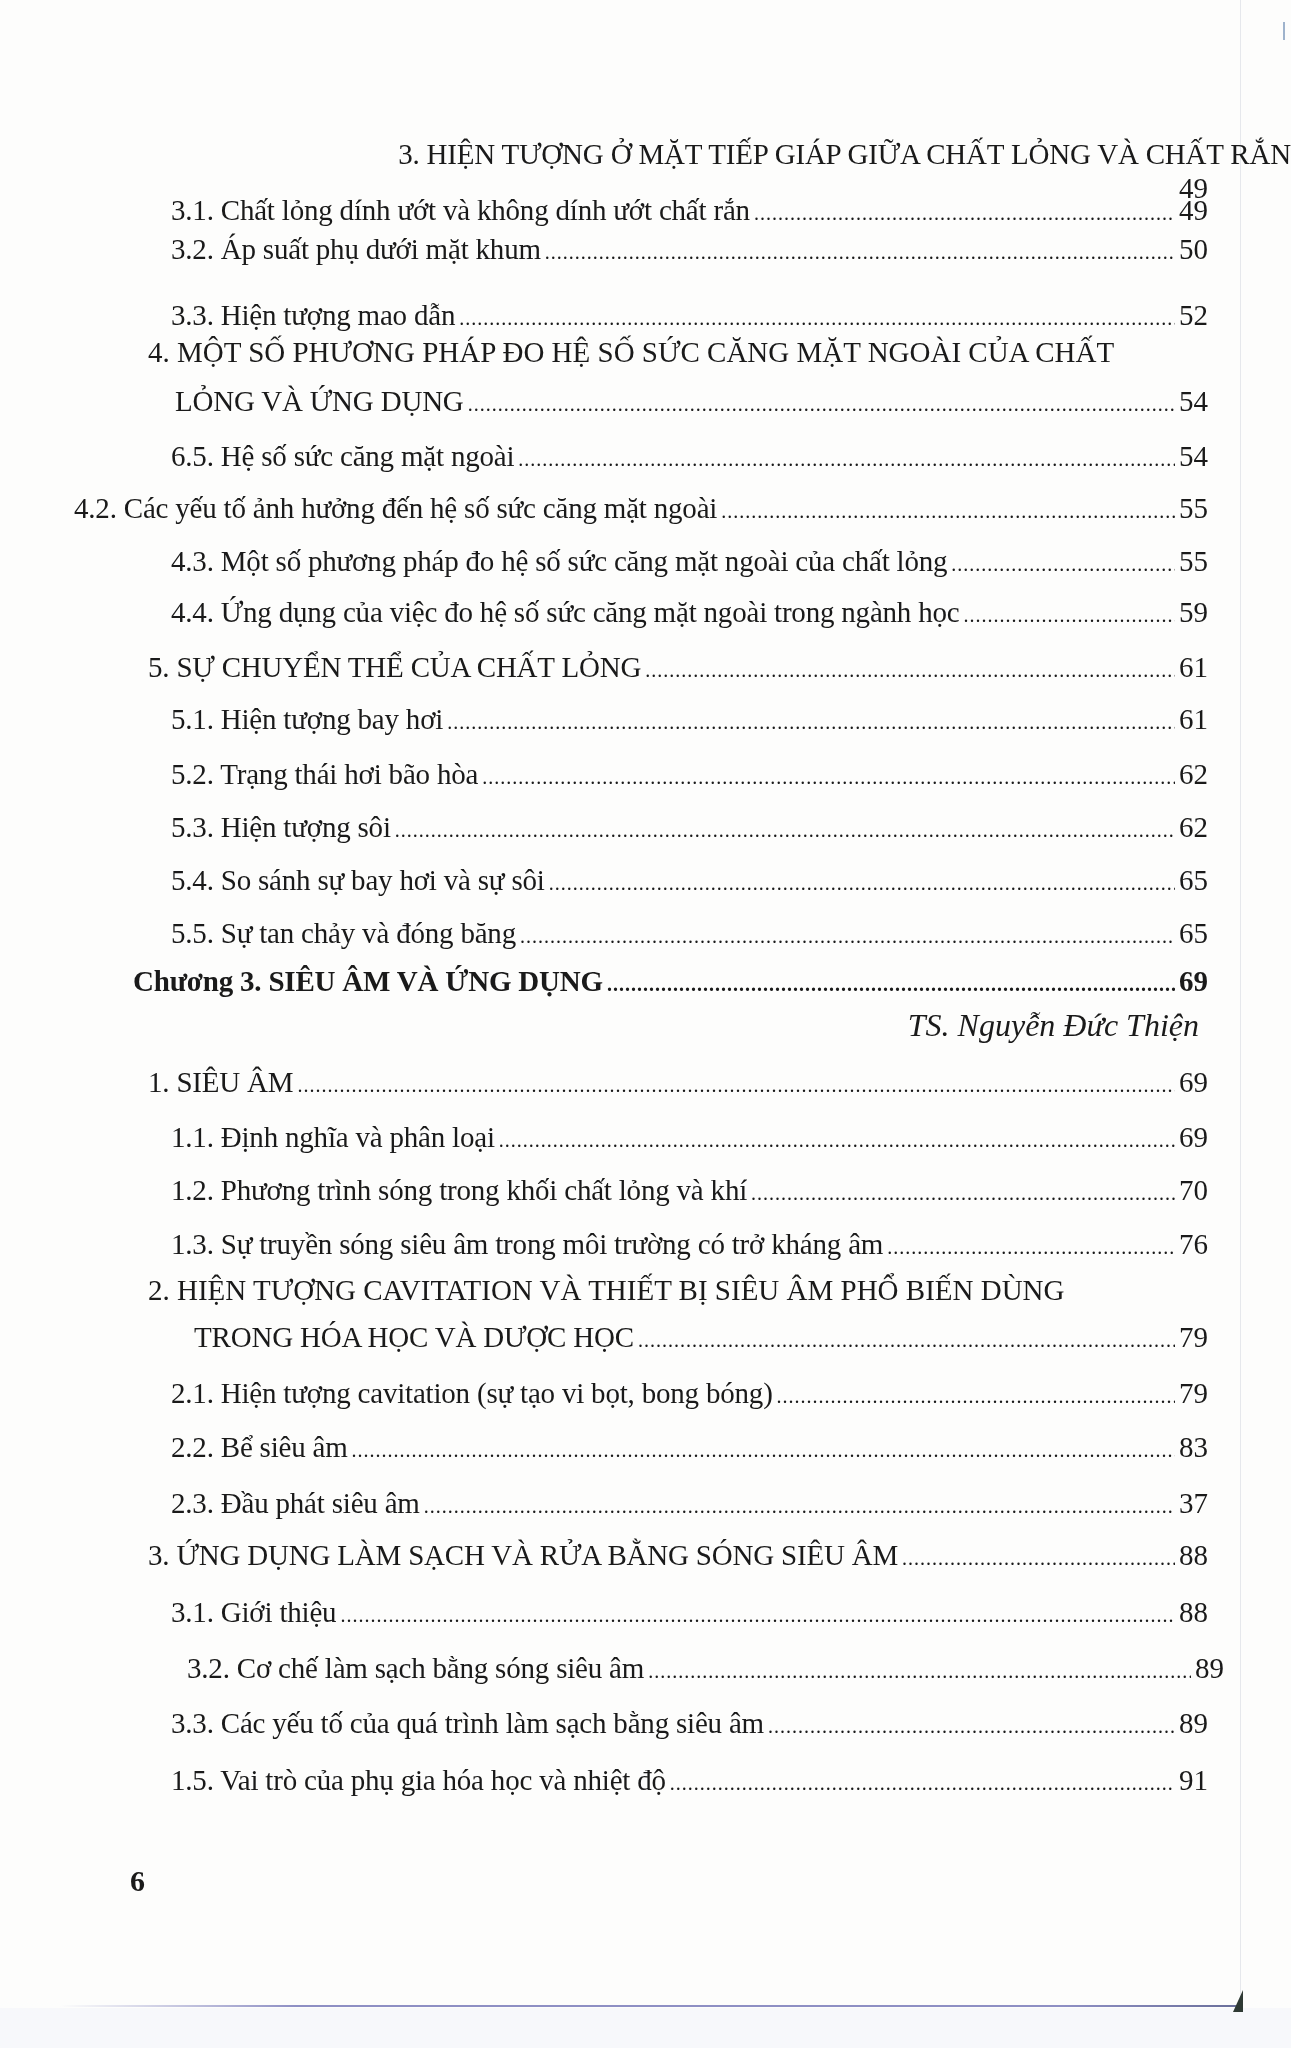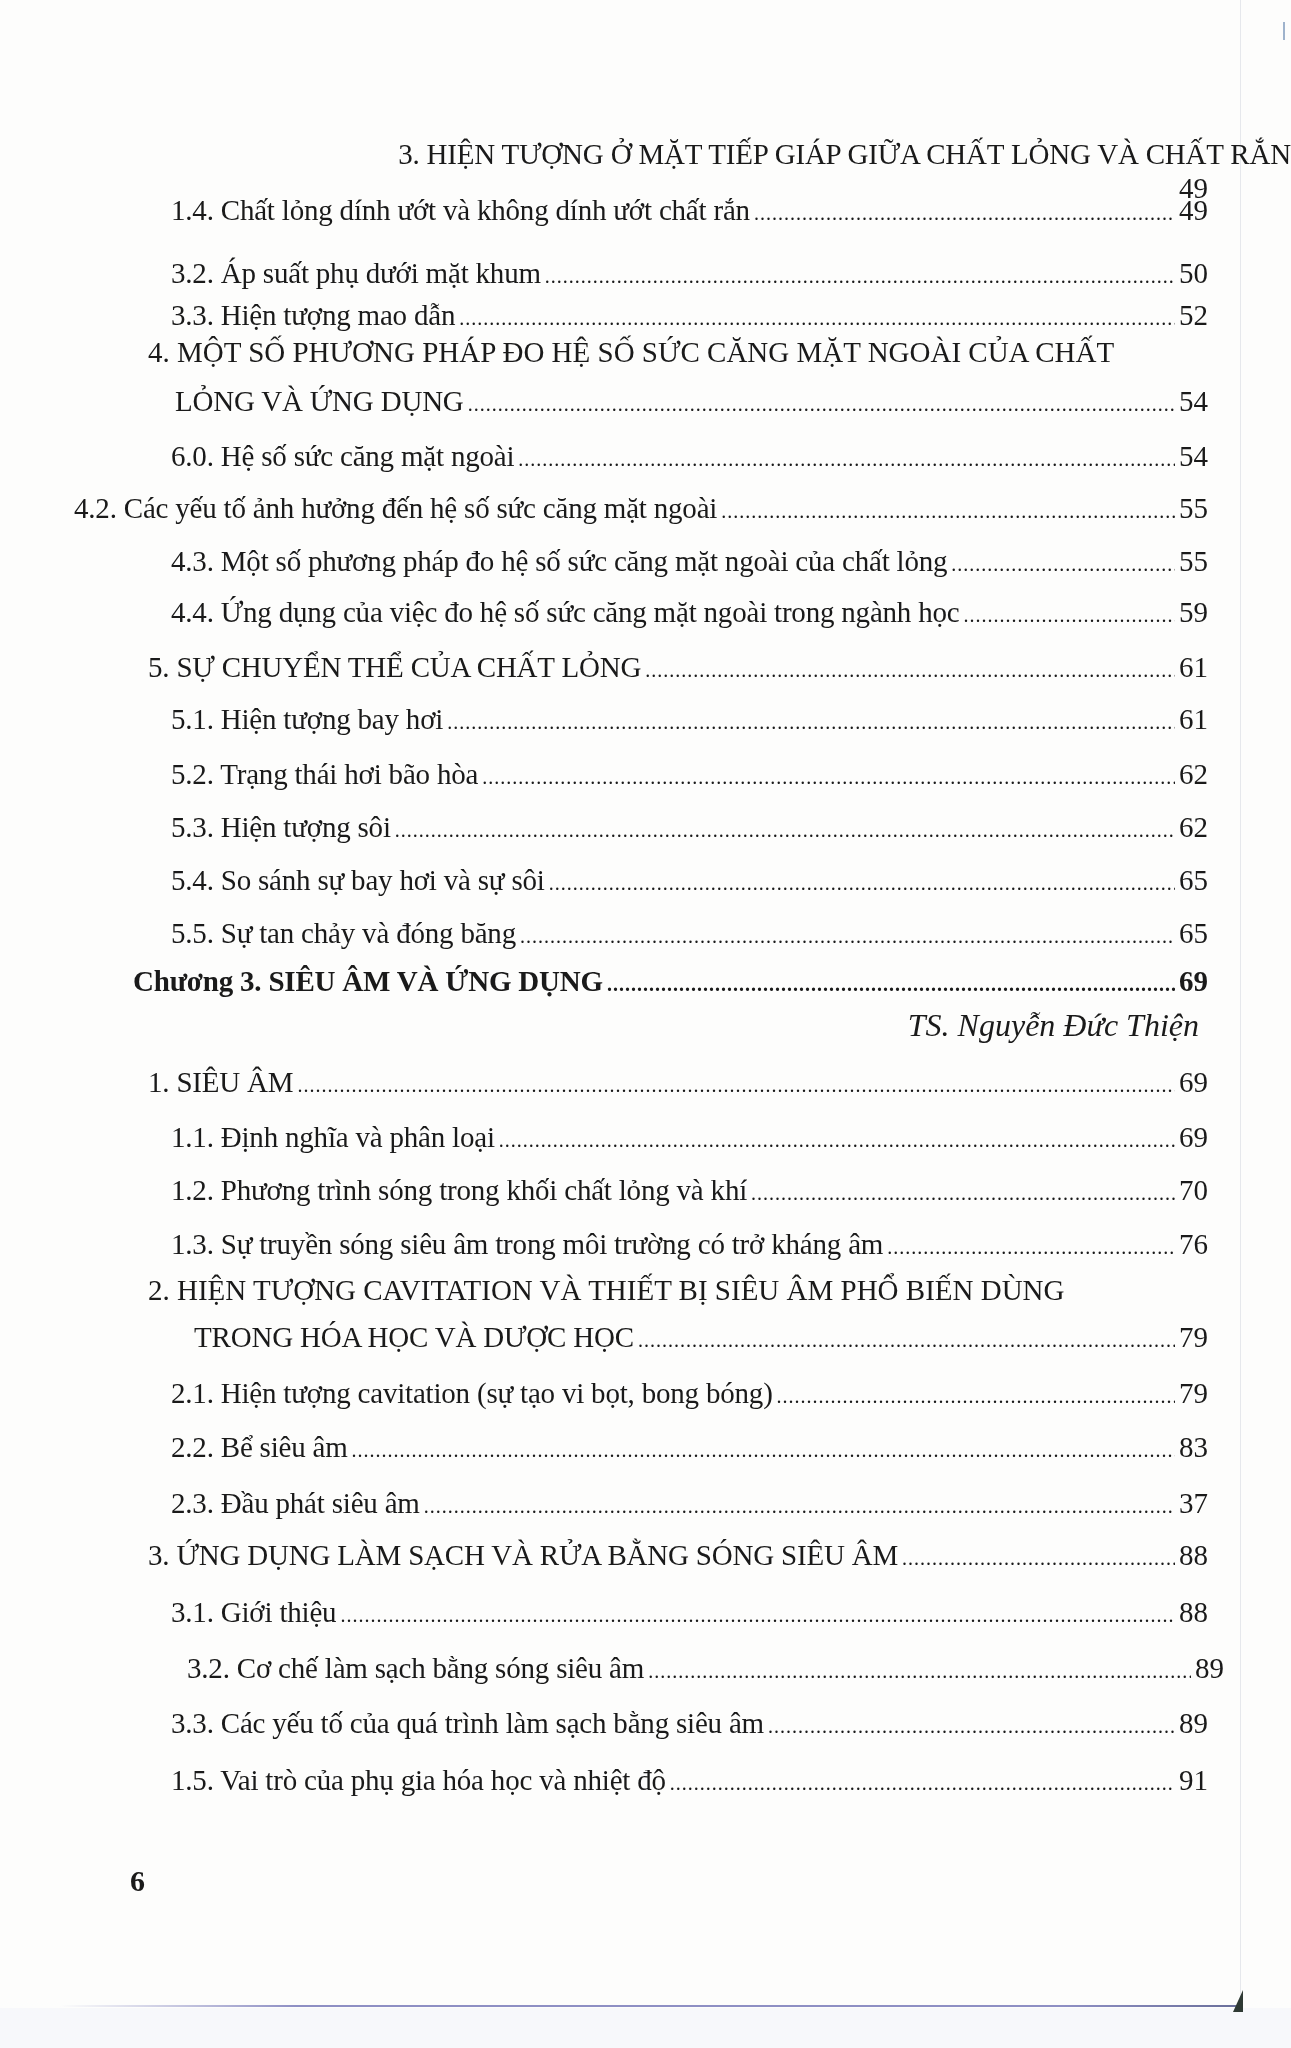--- a/index.html
+++ b/index.html
@@ -63,43 +63,43 @@
 <div class="corner-curl"></div>
 
 <main>
 
   <div class="toc-line lvl1" style="top:137px;flex-direction:column;">
     <span class="label" style="margin-left:148px;">3. HIỆN TƯỢNG Ở MẶT TIẾP GIÁP GIỮA CHẤT LỎNG VÀ CHẤT RẮN</span>
     <span class="dots">...............................................................................................................................................................................................................................................................</span>
     <span class="page" style="margin-right:83px;">49</span>
   </div>
   <div class="toc-line" style="top:187px;">
-    <span class="label" style="margin-left:171px;">1.4. Chất lỏng dính ướt và không dính ướt chất rắn</span>
+    <span class="label" style="margin-left:171px;">3.1. Chất lỏng dính ướt và không dính ướt chất rắn</span>
     <span class="dots">...............................................................................................................................................................................................................................................................</span>
     <span class="page" style="margin-right:83px;">49</span>
   </div>
-  <div class="toc-line" style="top:250px;">
+  <div class="toc-line" style="top:226px;">
     <span class="label" style="margin-left:171px;">3.2. Áp suất phụ dưới mặt khum</span>
     <span class="dots">...............................................................................................................................................................................................................................................................</span>
     <span class="page" style="margin-right:83px;">50</span>
   </div>
   <div class="toc-line" style="top:292px;">
     <span class="label" style="margin-left:171px;">3.3. Hiện tượng mao dẫn</span>
     <span class="dots">...............................................................................................................................................................................................................................................................</span>
     <span class="page" style="margin-right:83px;">52</span>
   </div>
 
   <div class="wrap-first" style="top:335px; left:148px;">4. MỘT SỐ PHƯƠNG PHÁP ĐO HỆ SỐ SỨC CĂNG MẶT NGOÀI CỦA CHẤT</div>
   <div class="toc-line" style="top:378px;">
     <span class="label" style="margin-left:175px;">LỎNG VÀ ỨNG DỤNG</span>
     <span class="dots">...............................................................................................................................................................................................................................................................</span>
     <span class="page" style="margin-right:83px;">54</span>
   </div>
   <div class="toc-line" style="top:433px;">
-    <span class="label" style="margin-left:171px;">6.0. Hệ số sức căng mặt ngoài</span>
+    <span class="label" style="margin-left:171px;">6.5. Hệ số sức căng mặt ngoài</span>
     <span class="dots">...............................................................................................................................................................................................................................................................</span>
     <span class="page" style="margin-right:83px;">54</span>
   </div>
   <div class="toc-line" style="top:485px;">
     <span class="label" style="margin-left:74px;">4.2. Các yếu tố ảnh hưởng đến hệ số sức căng mặt ngoài</span>
     <span class="dots">...............................................................................................................................................................................................................................................................</span>
     <span class="page" style="margin-right:83px;">55</span>
   </div>
   <div class="toc-line" style="top:538px;">
     <span class="label" style="margin-left:171px;">4.3. Một số phương pháp đo hệ số sức căng mặt ngoài của chất lỏng</span>

